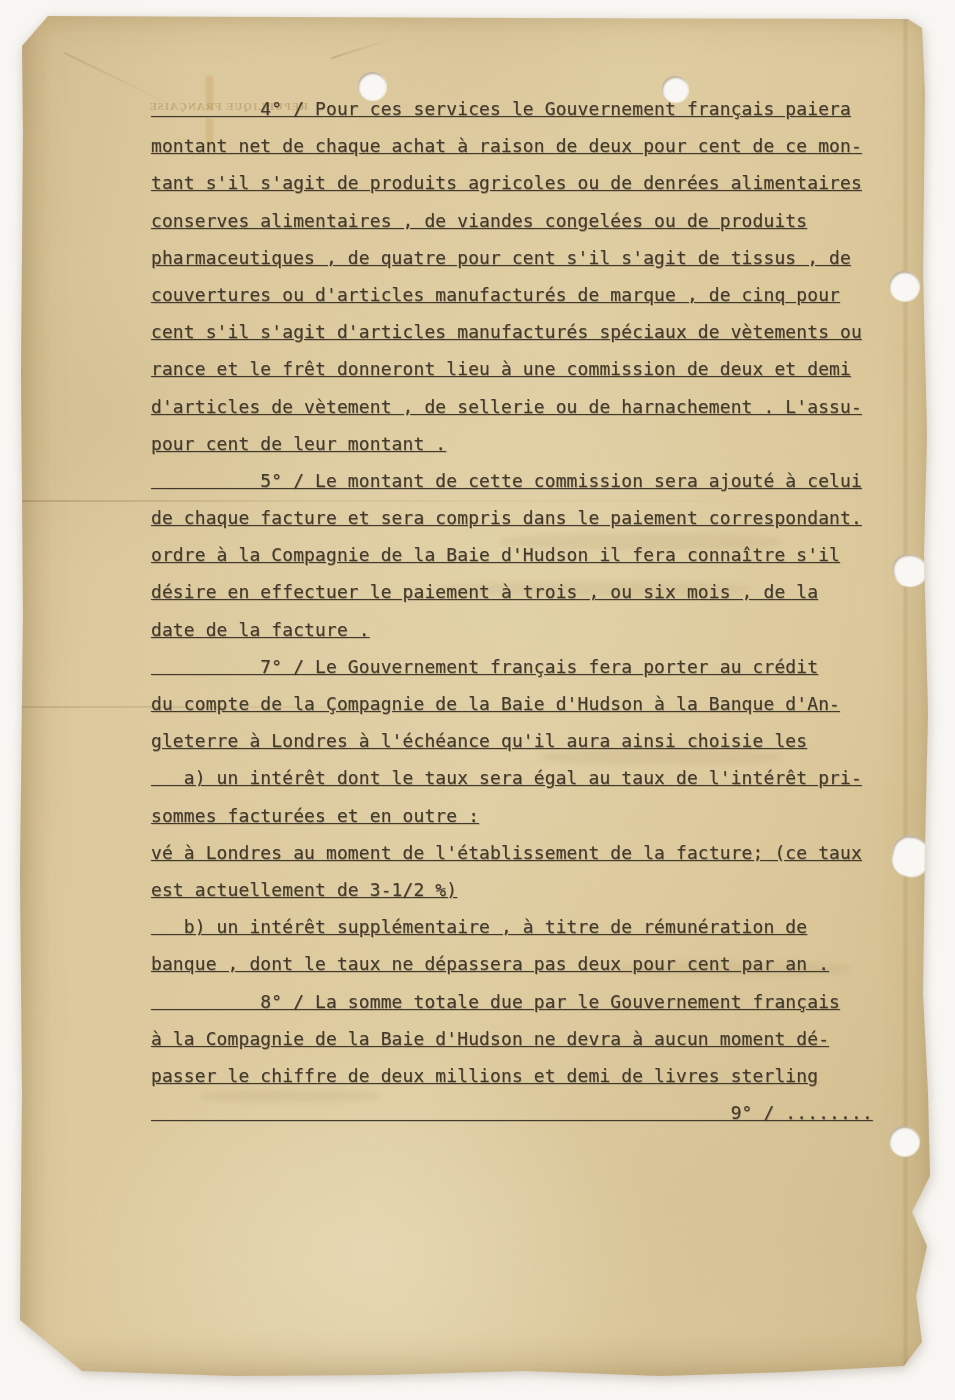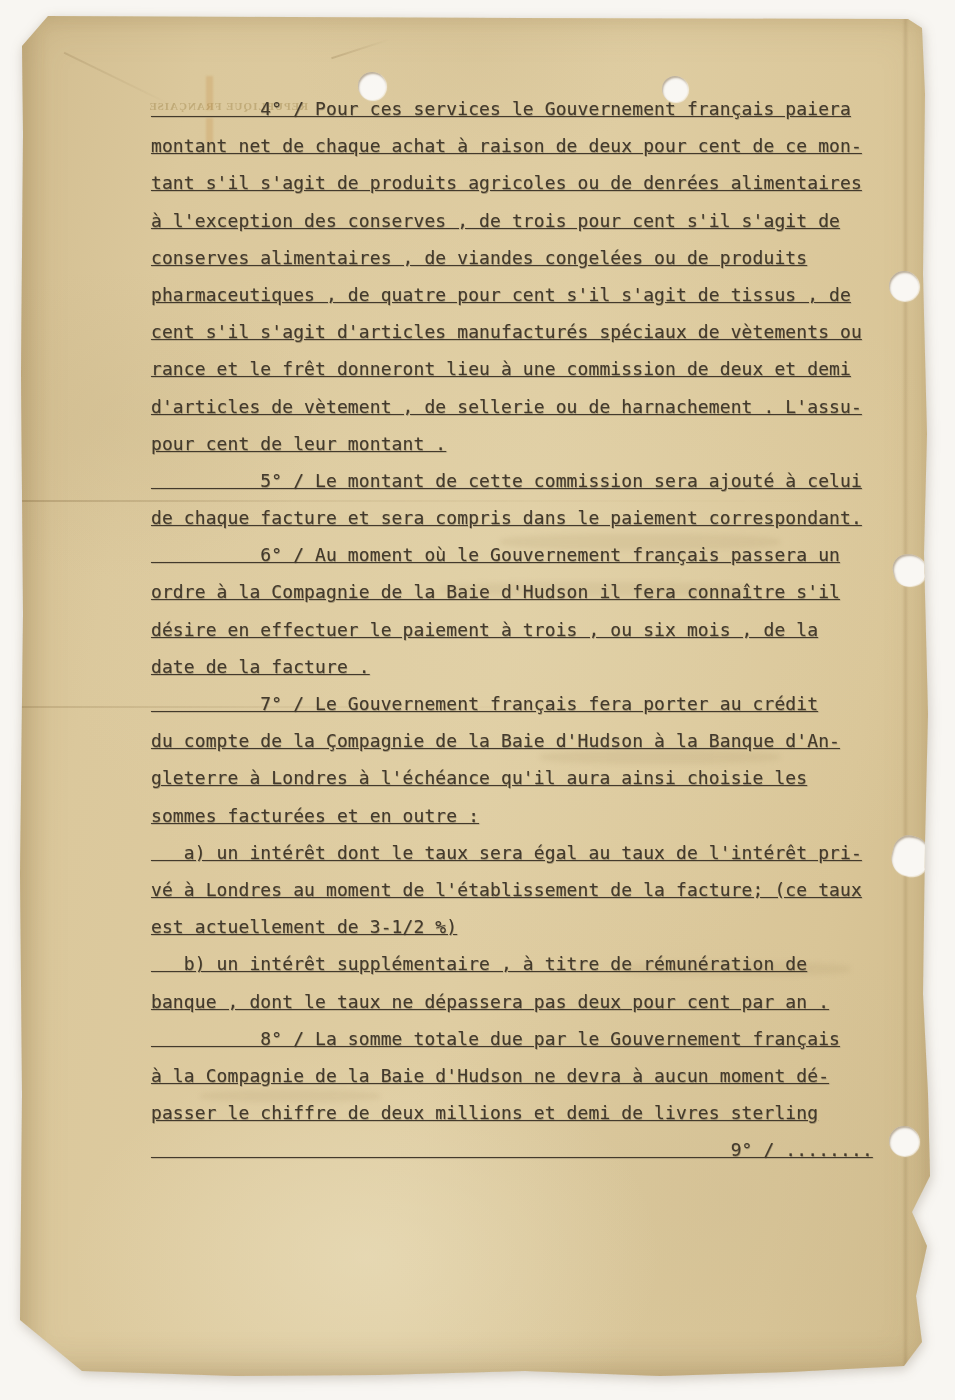--- a/index.html
+++ b/index.html
@@ -104,38 +104,37 @@
     <div class="smudge s1"></div>
     <div class="smudge s2"></div>
     <div class="smudge s3"></div>
     <div class="smudge s4"></div>
     <div class="smudge s5"></div>
 
     <div class="textblock">
         <div class="line">          4° / Pour ces services le Gouvernement français paiera</div>
         <div class="line">montant net de chaque achat à raison de deux pour cent de ce mon-</div>
         <div class="line">tant s'il s'agit de produits agricoles ou de denrées alimentaires</div>
-        <div class="line">à l'exception des conserves , de trois pour cent s'il s'agit de</div>
         <div class="line">conserves alimentaires , de viandes congelées ou de produits</div>
         <div class="line">pharmaceutiques , de quatre pour cent s'il s'agit de tissus , de</div>
+        <div class="line">couvertures ou d'articles manufacturés de marque , de cinq pour</div>
         <div class="line">cent s'il s'agit d'articles manufacturés spéciaux de vètements ou</div>
         <div class="line">rance et le frêt donneront lieu à une commission de deux et demi</div>
         <div class="line">d'articles de vètement , de sellerie ou de harnachement . L'assu-</div>
         <div class="line">pour cent de leur montant .</div>
         <div class="line">          5° / Le montant de cette commission sera ajouté à celui</div>
         <div class="line">de chaque facture et sera compris dans le paiement correspondant.</div>
-        <div class="line">          6° / Au moment où le Gouvernement français passera un</div>
         <div class="line">ordre à la Compagnie de la Baie d'Hudson il fera connaître s'il</div>
         <div class="line">désire en effectuer le paiement à trois , ou six mois , de la</div>
         <div class="line">date de la facture .</div>
         <div class="line">          7° / Le Gouvernement français fera porter au crédit</div>
         <div class="line">du compte de la Çompagnie de la Baie d'Hudson à la Banque d'An-</div>
         <div class="line">gleterre à Londres à l'échéance qu'il aura ainsi choisie les</div>
+        <div class="line">   a) un intérêt dont le taux sera égal au taux de l'intérêt pri-</div>
         <div class="line">sommes facturées et en outre :</div>
-        <div class="line">   a) un intérêt dont le taux sera égal au taux de l'intérêt pri-</div>
         <div class="line">vé à Londres au moment de l'établissement de la facture; (ce taux</div>
         <div class="line">est actuellement de 3-1/2 %)</div>
         <div class="line">   b) un intérêt supplémentaire , à titre de rémunération de</div>
         <div class="line">banque , dont le taux ne dépassera pas deux pour cent par an .</div>
         <div class="line">          8° / La somme totale due par le Gouvernement français</div>
         <div class="line">à la Compagnie de la Baie d'Hudson ne devra à aucun moment dé-</div>
         <div class="line">passer le chiffre de deux millions et demi de livres sterling</div>
         <div class="line">                                                     9° / ........</div>
       </div>
 

